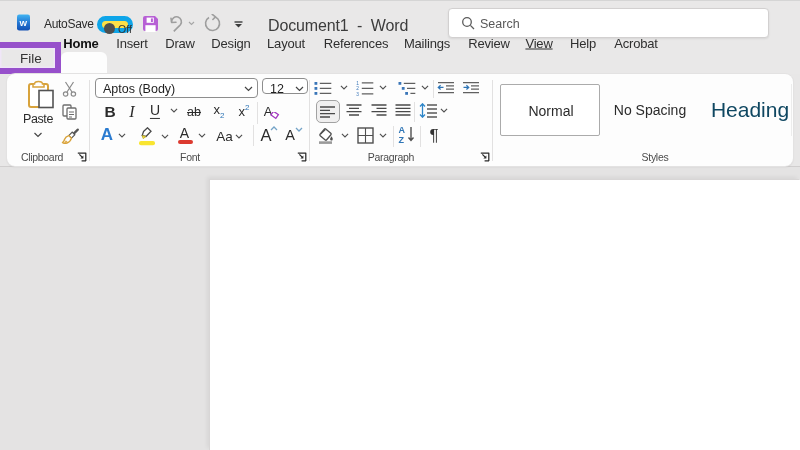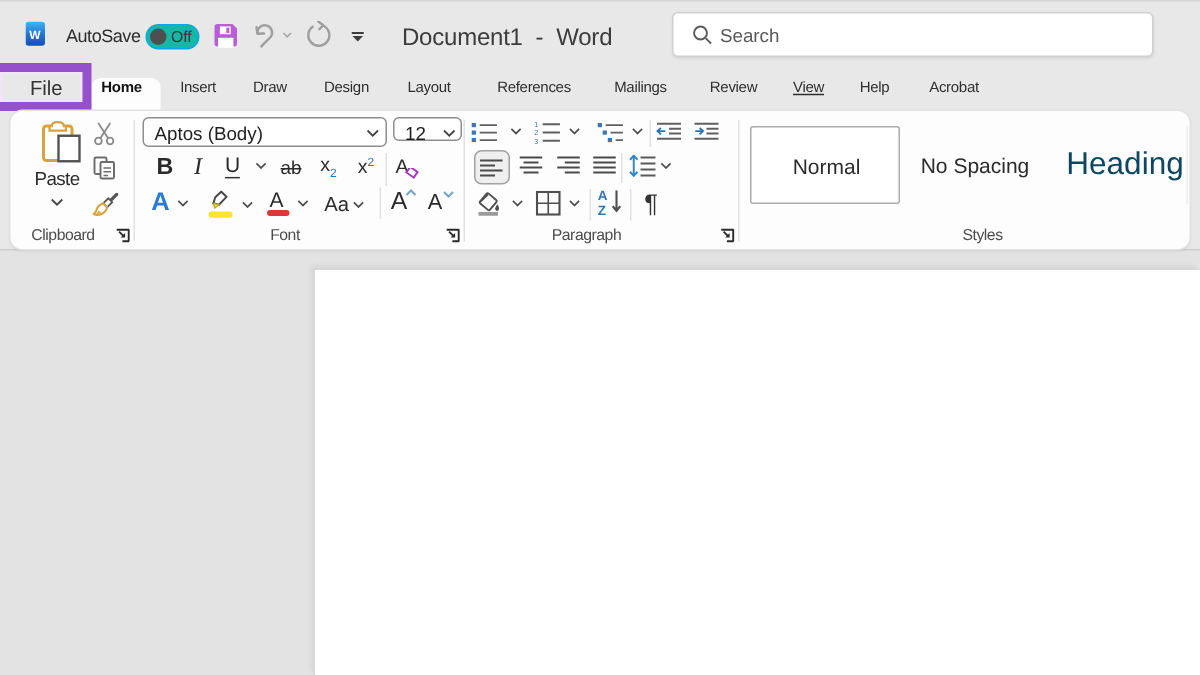--- a/index.html
+++ b/index.html
@@ -3,30 +3,30 @@
 <meta charset="utf-8">
 <style>
   * { margin:0; padding:0; box-sizing:border-box; }
   html,body { width:800px; height:450px; overflow:hidden; }
   body { font-family:"Liberation Sans", sans-serif; position:relative; background:#e8e7e7; }
   .abs { position:absolute; }
   .ctr { transform:translate(-50%,-50%); white-space:nowrap; }
   
   #titlebar { position:absolute; left:0; top:0; width:800px; height:42px; background:#e9e8e8; border-top:1px solid #d5d5d5; }
   #autosave { left:44px; top:16px; font-size:12px; letter-spacing:-0.3px; color:#2b2b2b; }
-  #toggle { left:97px; top:15px; width:36px; height:17px; border:1px solid #0ea5e9; border-radius:9px; background:#14b8a6; }
+  #toggle { left:97px; top:15px; width:36px; height:17px; border:5px solid #0ea5e9; border-radius:9px; background:#fde047; }
   #knob { left:2px; top:2px; width:11px; height:11px; border-radius:50%; background:#4f4f4f; }
   #off { left:16px; top:2px; font-size:10.5px; color:#333; }
   #doctitle { left:268px; top:15.5px; font-size:16px; color:#3c3c3c; letter-spacing:-0.15px; }
   #search { left:448px; top:7px; width:321px; height:30px; background:#fff; border:1px solid #d2d0d0; border-radius:4px; box-shadow:0 1px 2px rgba(0,0,0,0.08); }
   #searchtxt { left:31px; top:8px; font-size:12.5px; color:#585858; }
   
   #tabrow { position:absolute; left:0; top:42px; width:800px; height:32px; background:#e9e8e8; }
   #hometab { left:61px; top:10px; width:46px; height:24px; background:#fdfdfd; border-radius:6px 6px 0 0; }
-  .tab { position:absolute; top:17px; font-size:10px; color:#2f2f2f; letter-spacing:-0.2px; transform:translate(-50%,-50%); }
+  .tab { position:absolute; top:1px; font-size:13px; color:#2f2f2f; letter-spacing:-0.2px; transform:translate(-50%,-50%); }
   #filebox { left:-6px; top:42px; width:67px; height:32px; border:6px solid #9750cb; box-shadow:inset 0 0 0 1.5px #f0e6f8; }
   #filetxt { left:20px; top:51px; font-size:13.5px; color:#333; position:absolute; }
   
   #ribbon { position:absolute; left:7px; top:74px; width:786px; height:92px; background:#fdfdfd; border-radius:8px; box-shadow:0 0 0 1px #e3e2e2, 0 1px 2px rgba(0,0,0,0.10); }
   .sep  { position:absolute; width:1px; background:#e2e1e1; }
   .glbl { position:absolute; font-size:10.5px; letter-spacing:-0.3px; color:#4c4c4c; }
   .txtic { position:absolute; color:#2b2b2b; }
   
   #fontname { left:88px; top:4px; width:163px; height:20px; border:1px solid #8e8e8e; border-radius:4px; background:#fff; }
   #fontsize { left:255px; top:4px; width:46px; height:16px; border:1px solid #8e8e8e; border-radius:4px; background:#fff; }

